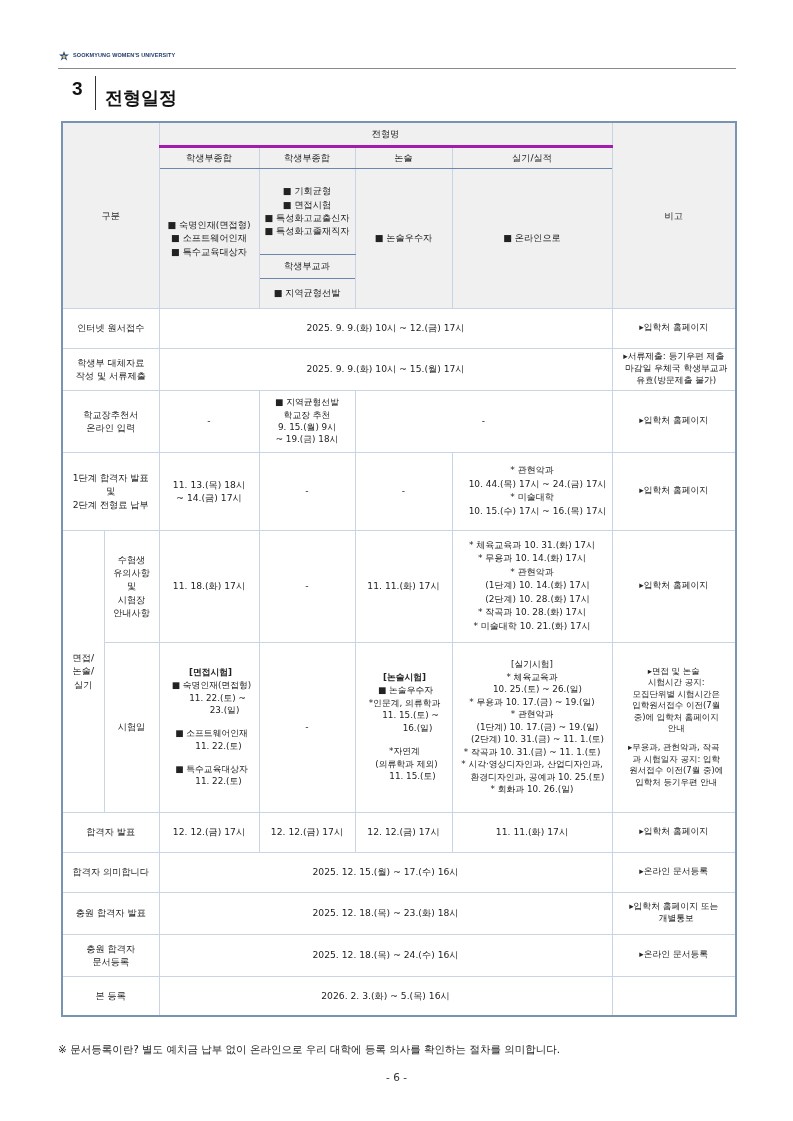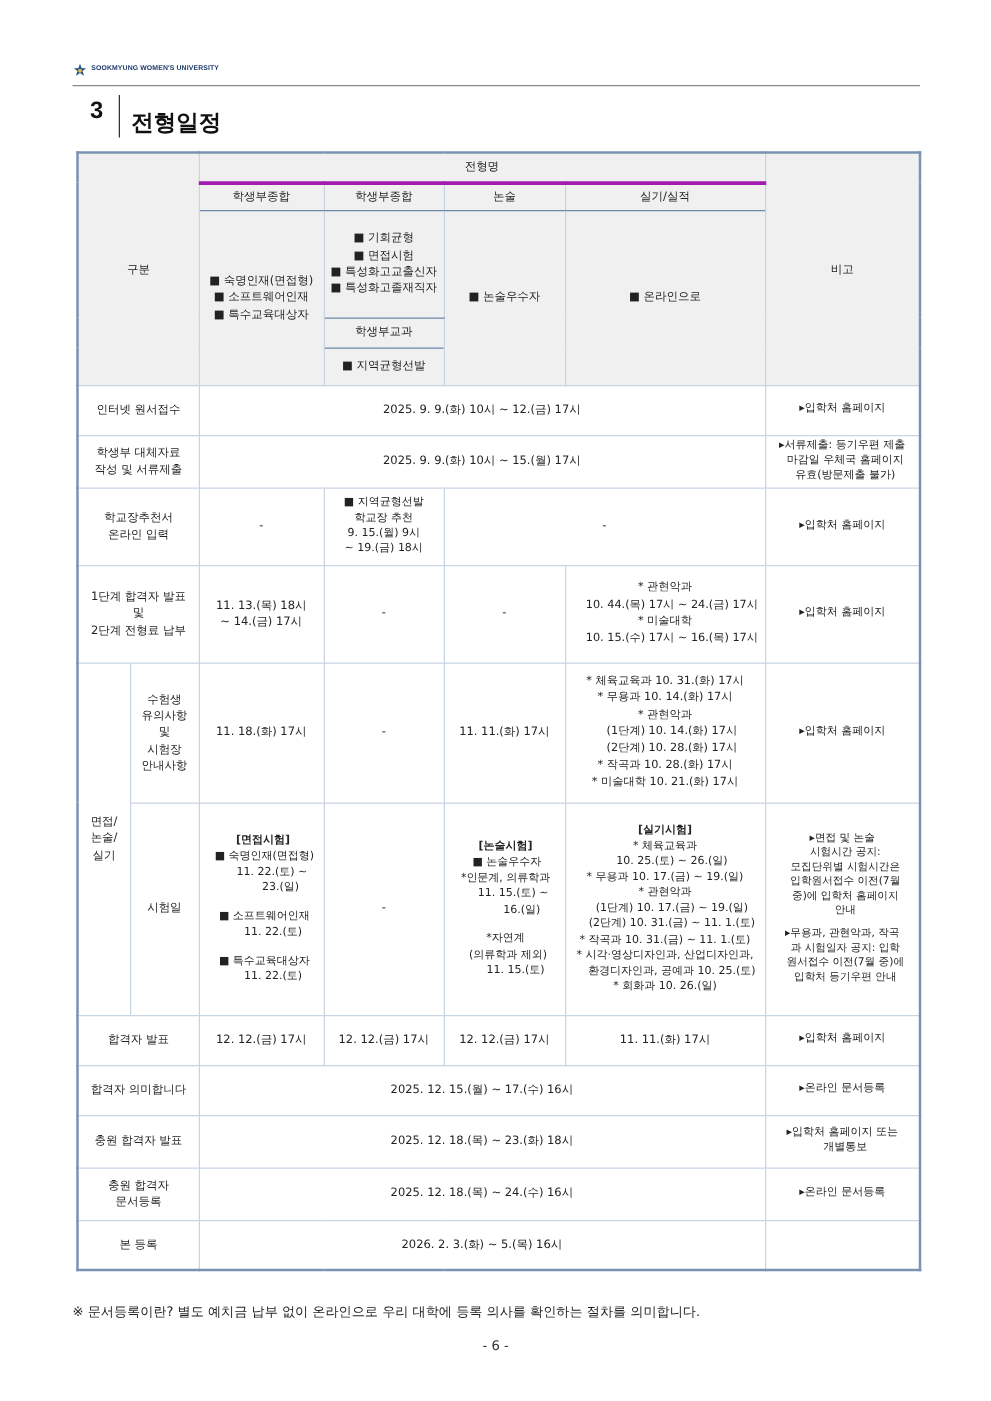--- a/index.html
+++ b/index.html
@@ -100,21 +100,21 @@
   </tr>
 
   <tr style="height:42px">
     <td colspan="2">
       <div>학생부 대체자료</div>
       <div>작성 및 서류제출</div>
     </td>
     <td colspan="4">2025. 9. 9.(화) 10시 ~ 15.(월) 17시</td>
     <td class="note">
       <div>▸서류제출: 등기우편 제출</div>
-      <div style="padding-left:5px">마감일 우체국 홈페이지</div>
+      <div style="padding-left:5px">마감일 우체국 학생부교과</div>
       <div style="padding-left:5px">유효(방문제출 불가)</div>
     </td>
   </tr>
 
   <tr style="height:62px">
     <td colspan="2">
       <div>학교장추천서</div>
       <div>온라인 입력</div>
     </td>
     <td>-</td>
@@ -197,21 +197,21 @@
       <div style="padding-left:2px">■ 논술우수자</div>
       <div>*인문계, 의류학과</div>
       <div style="padding-left:12px">11. 15.(토) ~</div>
       <div style="padding-left:26px">16.(일)</div>
       <div style="height:10px"></div>
       <div>*자연계</div>
       <div style="padding-left:4px">(의류학과 제외)</div>
       <div style="padding-left:16px">11. 15.(토)</div>
     </td>
     <td class="stars" style="font-size:8.8px;line-height:1.42">
-      <div class="bold" style="font-weight:bold">[실기시험]</div>
+      <div class="bold" style="font-weight:normal">[실기시험]</div>
       <div>* 체육교육과</div>
       <div class="ind">10. 25.(토) ~ 26.(일)</div>
       <div>* 무용과 10. 17.(금) ~ 19.(일)</div>
       <div>* 관현악과</div>
       <div class="ind">(1단계) 10. 17.(금) ~ 19.(일)</div>
       <div class="ind">(2단계) 10. 31.(금) ~ 11. 1.(토)</div>
       <div>* 작곡과 10. 31.(금) ~ 11. 1.(토)</div>
       <div style="white-space:nowrap">* 시각·영상디자인과, 산업디자인과,</div>
       <div class="ind" style="white-space:nowrap">환경디자인과, 공예과 10. 25.(토)</div>
       <div>* 회화과 10. 26.(일)</div>

